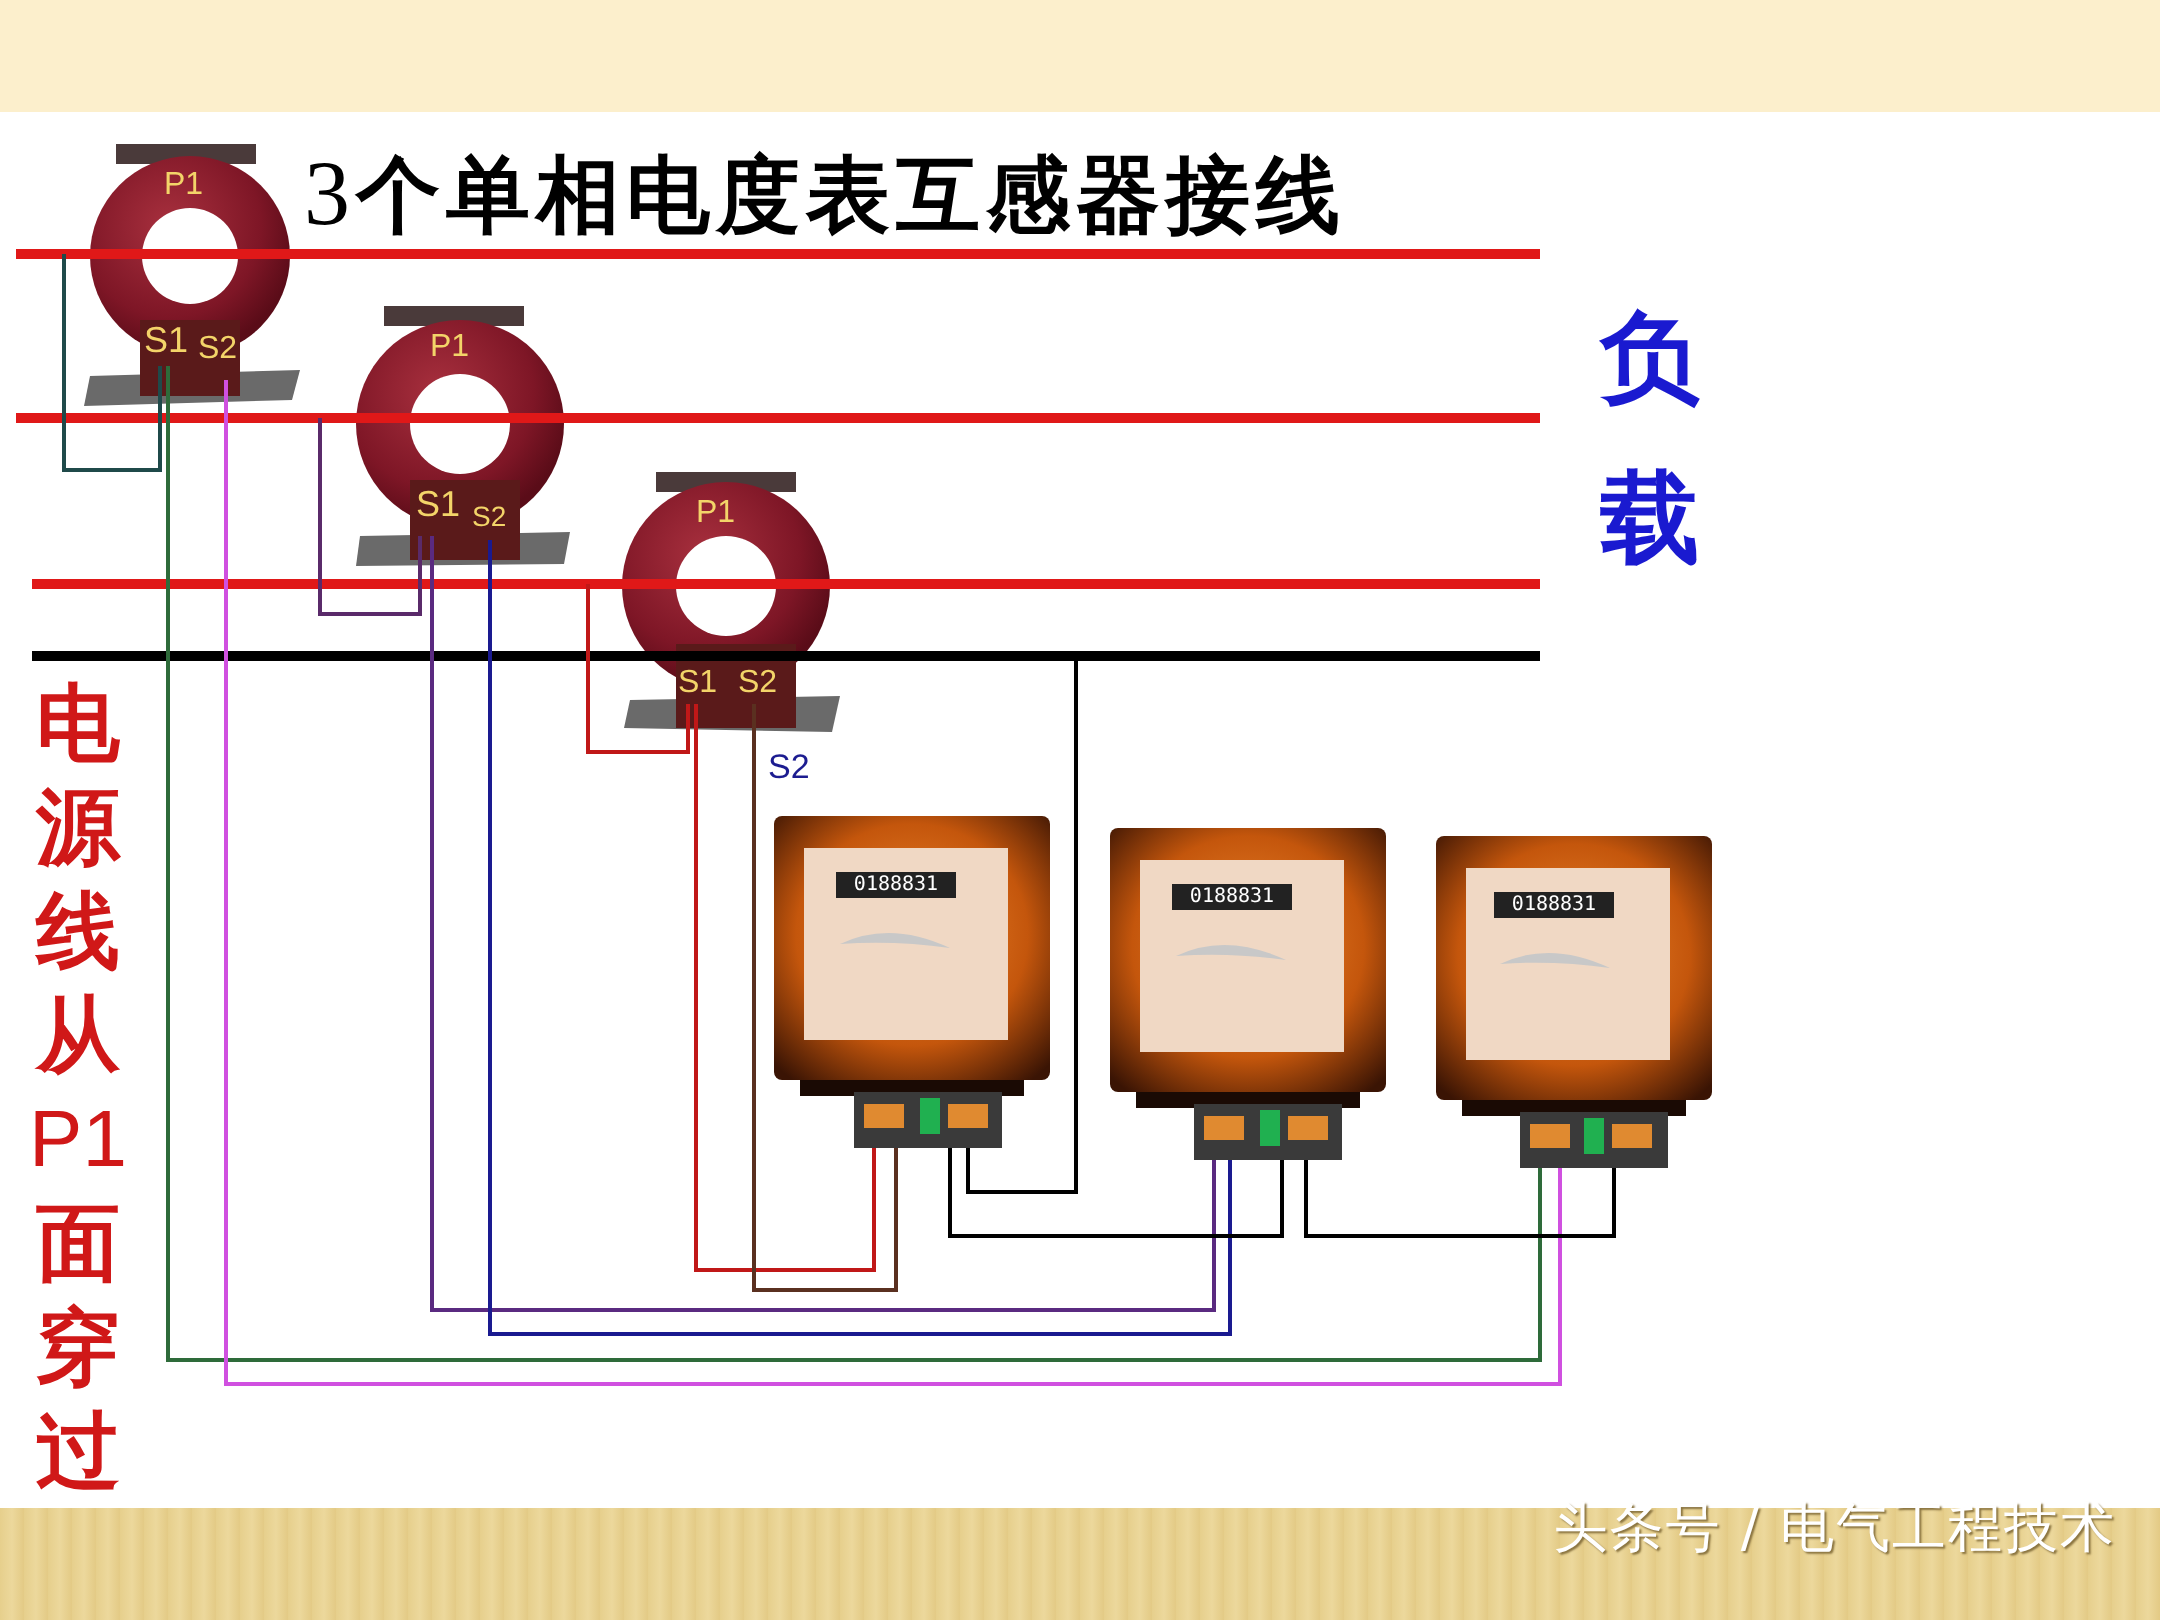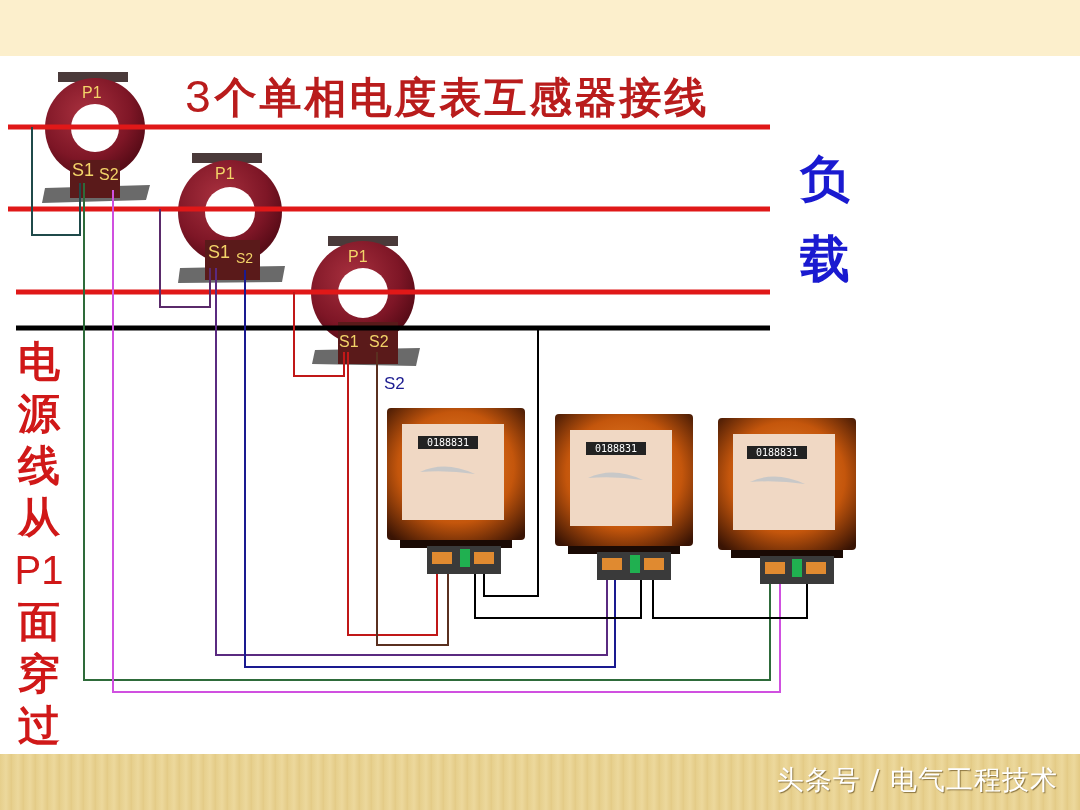--- a/index.html
+++ b/index.html
@@ -1,24 +1,24 @@
 <!DOCTYPE html>
 <html><head>
 <meta charset="utf-8">
 <style>
   html, body { margin:0; padding:0; }
   body { width:1080px; height:810px; position:relative; overflow:hidden; background:#ffffff; font-family:"DejaVu Sans", sans-serif; }
   .top-band { position:absolute; left:0; top:0; width:1080px; height:56px; background:#fcefcc; }
   .bottom-band { position:absolute; left:0; top:754px; width:1080px; height:56px;
     background: repeating-linear-gradient(90deg, #e6cf8c 0px, #ecd89c 6px, #e3ca85 12px); }
-  .watermark { position:absolute; right:22px; top:762px; font-size:27px; color:#ffffff; letter-spacing:1px;
+  .watermark { position:absolute; right:22px; top:746px; font-size:27px; color:#ffffff; letter-spacing:1px;
     text-shadow: 1px 1px 1px #8a7440; font-family:"DejaVu Sans", sans-serif; }
   svg { position:absolute; left:0; top:0; }
-  .title { position:absolute; left:184px; top:70px; font-size:42px; font-weight:bold; color:#b91c1c;
-    font-family:Liberation Mono, monospace; letter-spacing:3px; white-space:nowrap; }
+  .title { position:absolute; left:152px; top:70px; font-size:42px; font-weight:bold; color:#000000;
+    font-family:Liberation Serif, serif; letter-spacing:3px; white-space:nowrap; }
   .title .num { font-weight:normal; font-size:46px; }
   .load-label { position:absolute; left:800px; font-size:50px; font-weight:bold; color:#1a1ad0; font-family:"DejaVu Serif", serif; }
   .side-label { position:absolute; left:14px; top:336px; width:50px; color:#d01818; font-size:42px; font-weight:bold;
     line-height:52px; text-align:center; font-family:"DejaVu Serif", serif; }
   .side-label span { display:block; }
   .ct-text { position:absolute; font-size:16px; color:#f3d469; font-family:"Liberation Sans", sans-serif; }
   .s2-blue { position:absolute; left:384px; top:374px; font-size:17px; color:#1c1c90; font-family:"Liberation Sans", sans-serif; }
 </style>
 </head>
 <body>

